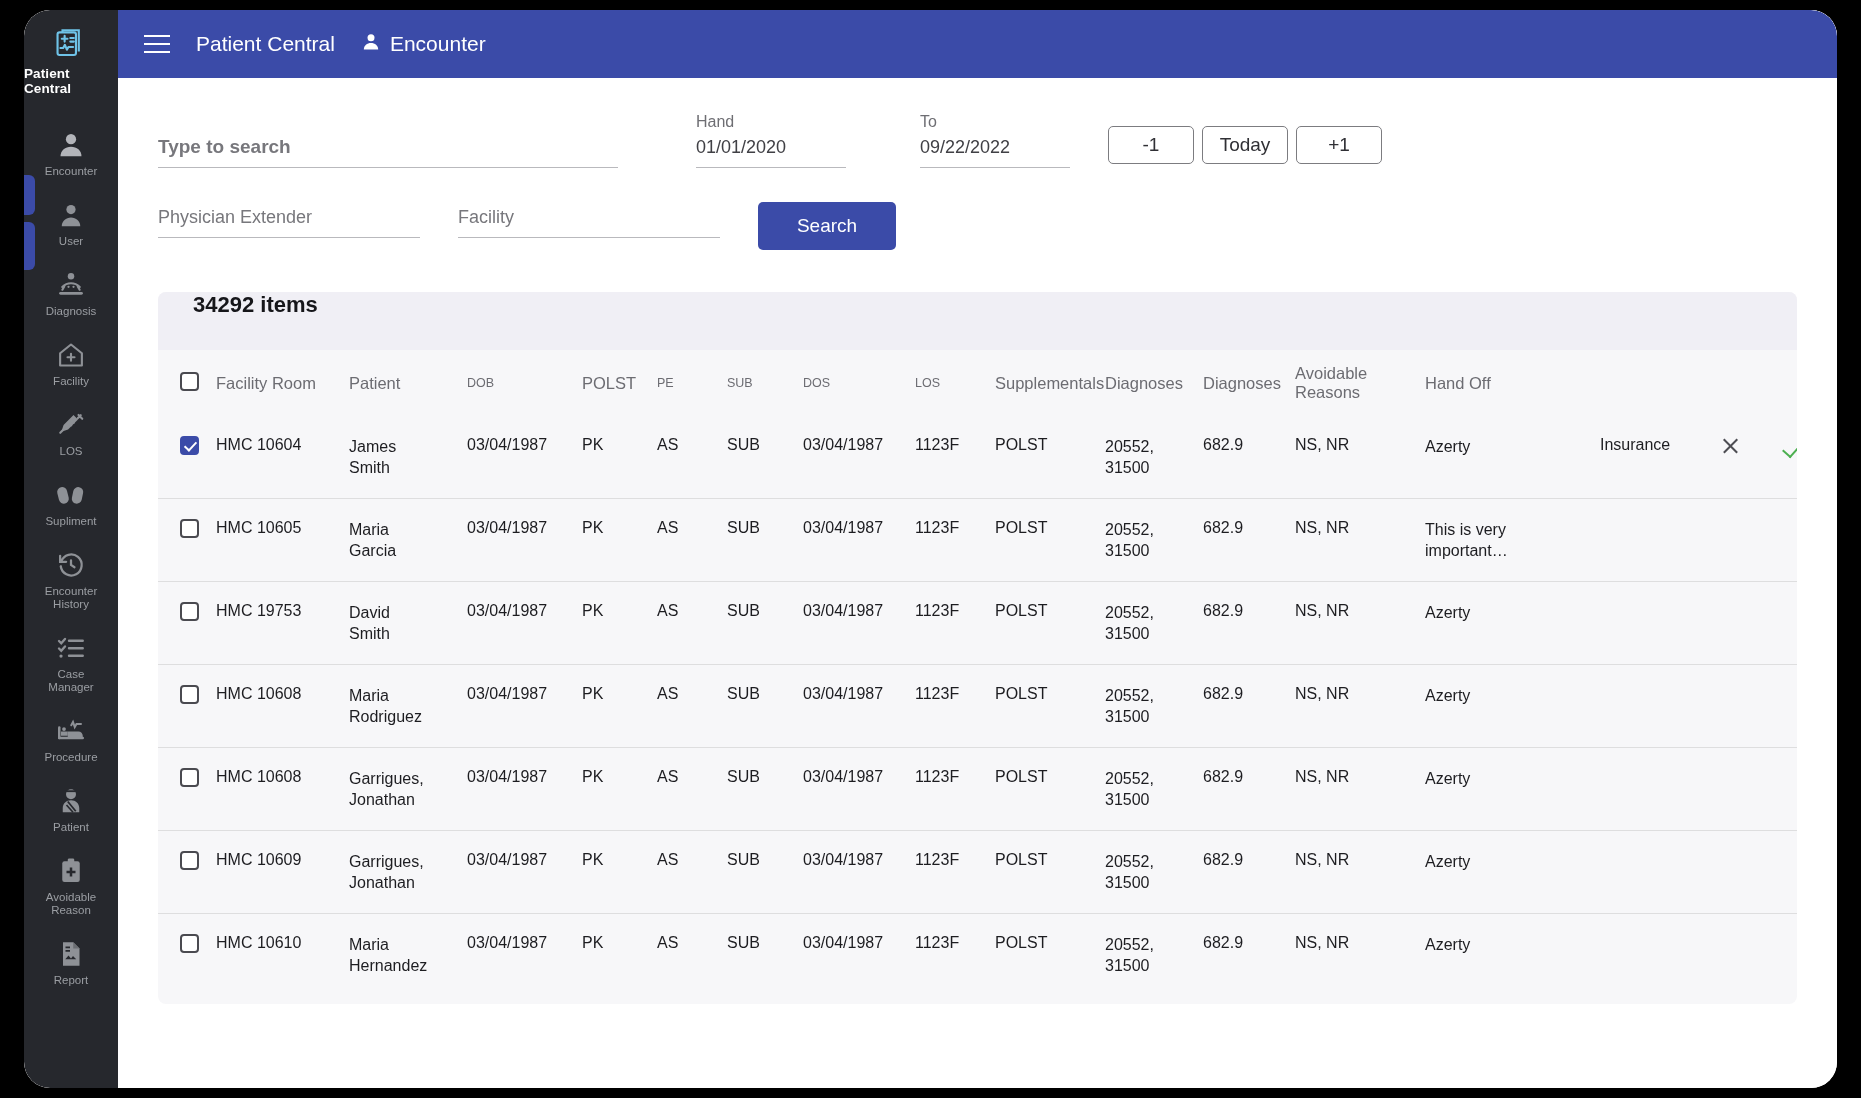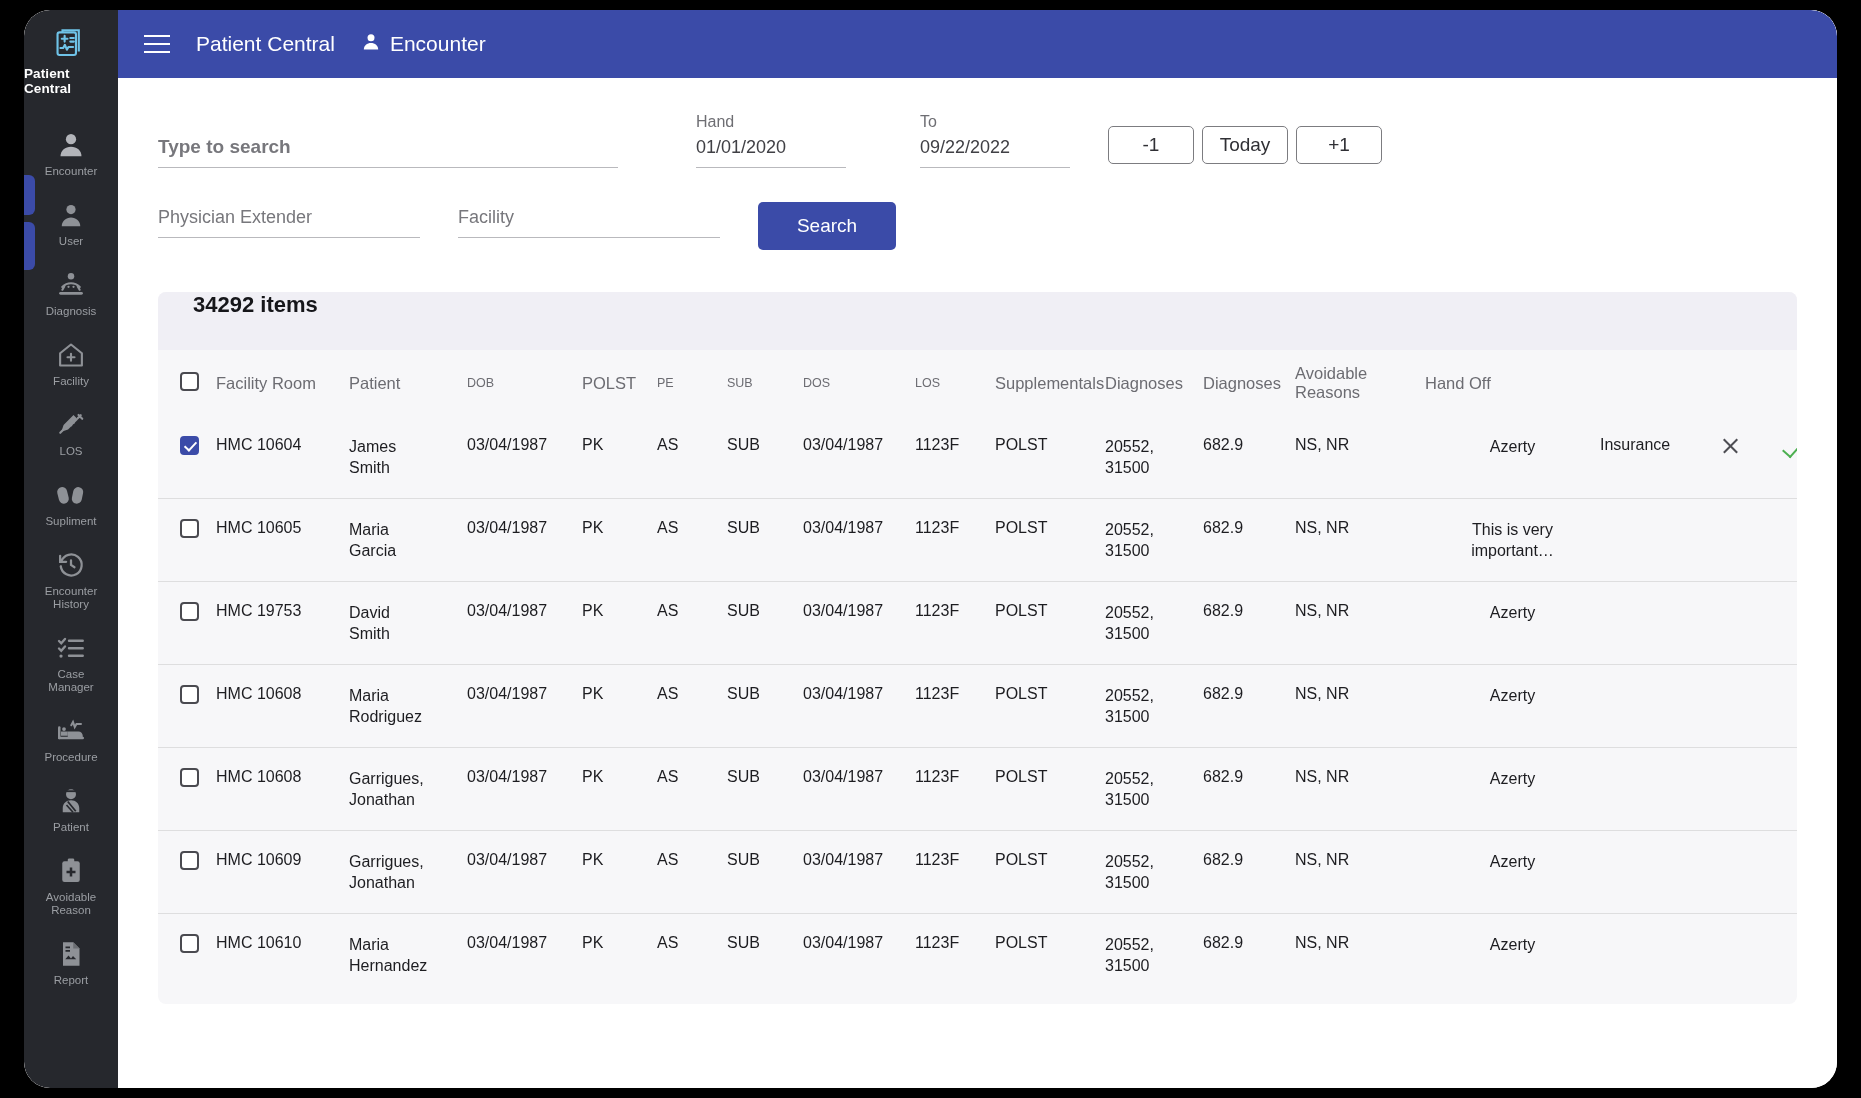--- a/index.html
+++ b/index.html
@@ -215,21 +215,21 @@
   }
   .cb.checked::after{
     content:"";
     position:absolute;
     left:5px; top:1px;
     width:5px; height:10px;
     border:solid #ffffff;
     border-width:0 2px 2px 0;
     transform:rotate(43deg);
   }
-  .muted { color:#5e5e64;text-align:center; }
+  .muted { color:#5e5e64; }
   .wrapcell { white-space: pre-line; line-height:21px; }
 
   .icon-x {
     display:inline-block; width:20px; height:20px; position:relative; cursor:pointer;
   }
   .icon-x::before, .icon-x::after{
     content:""; position:absolute; left:1px; top:9px; width:19px; height:1.8px;
     background:#4d4d53;
   }
   .icon-x::before{ transform:rotate(45deg); }

